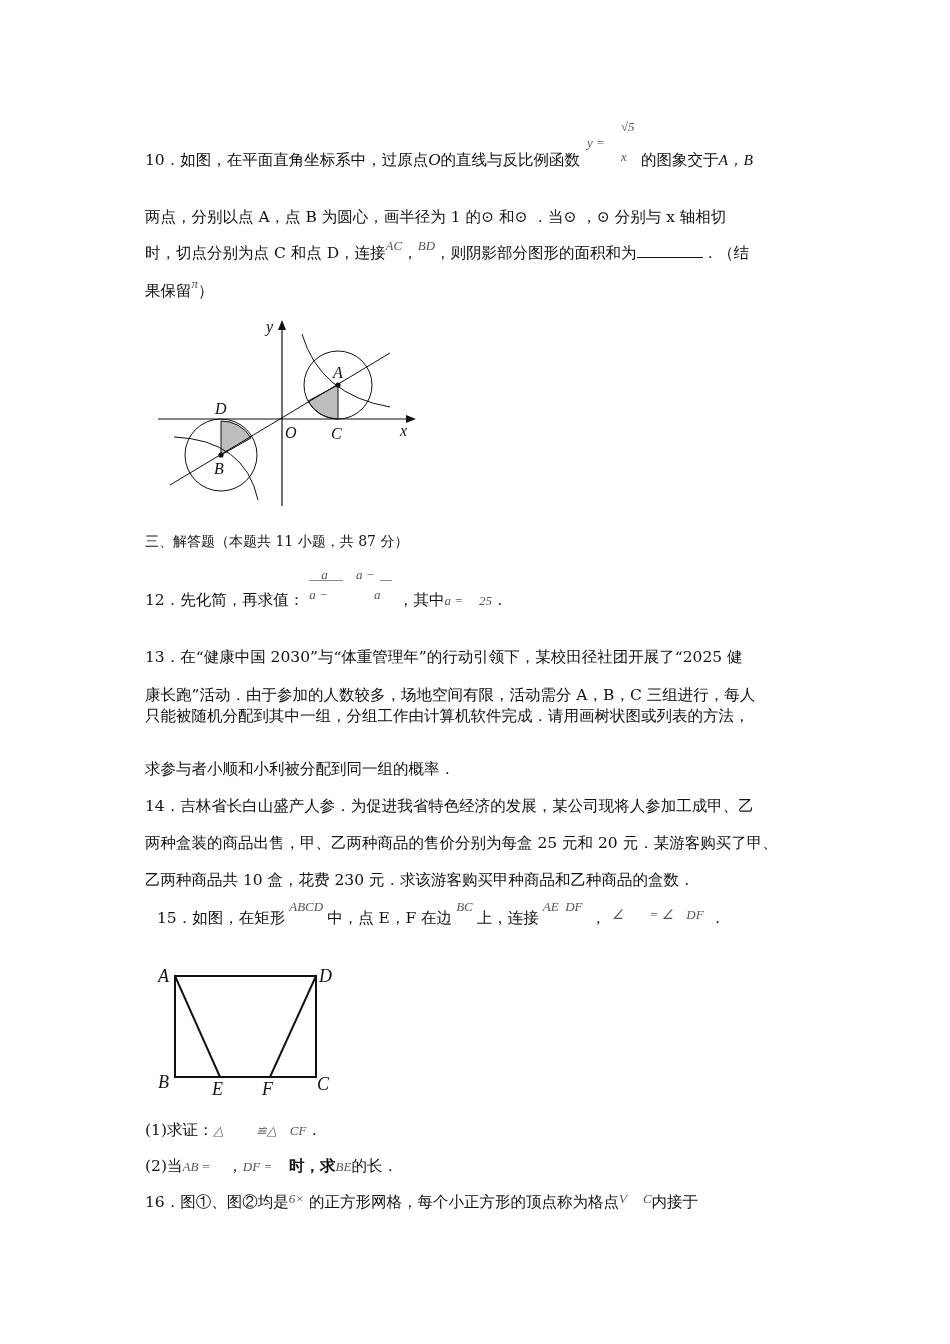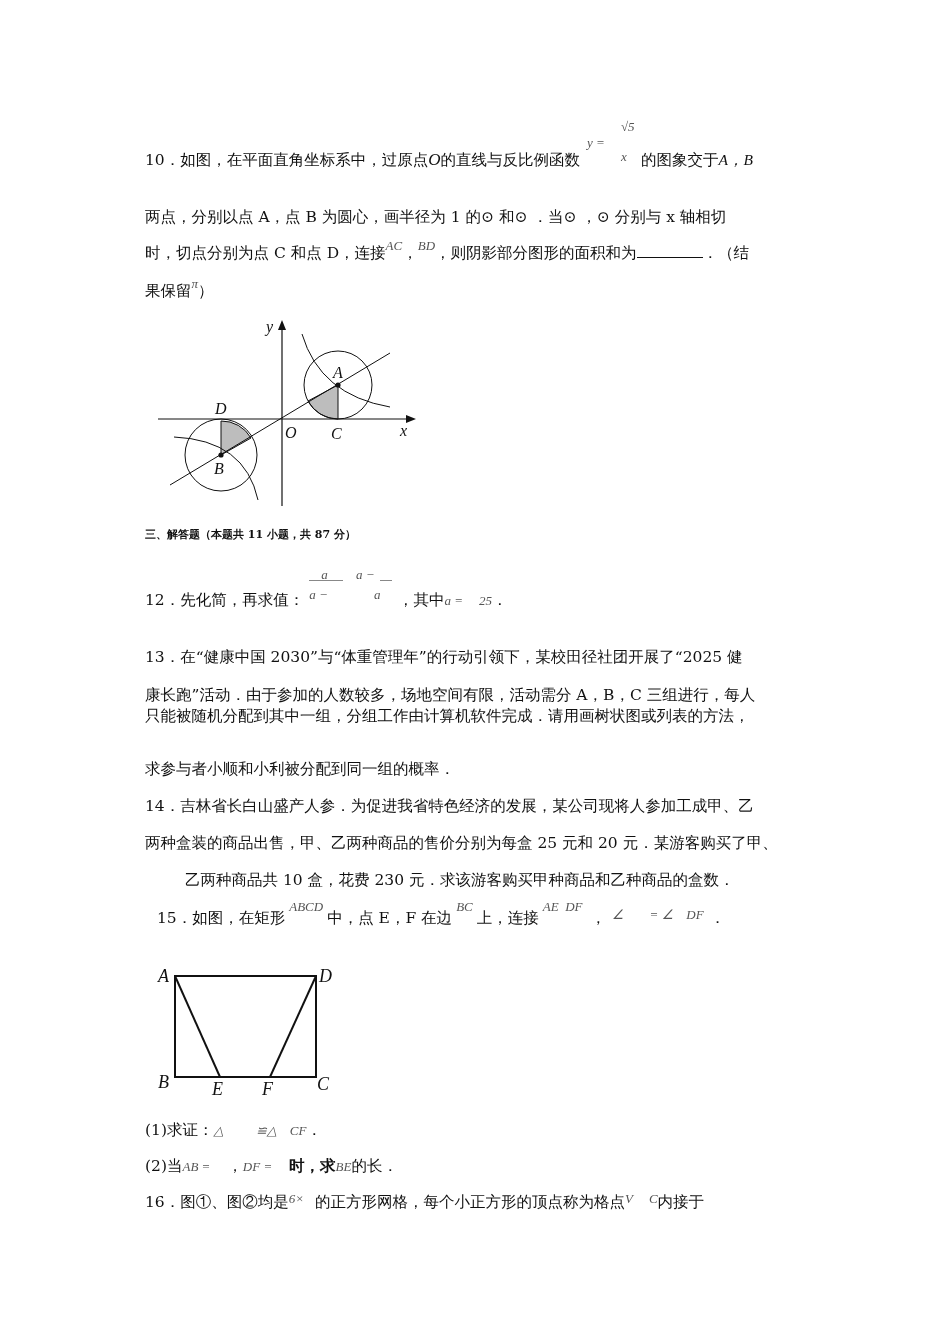--- a/index.html
+++ b/index.html
@@ -1,21 +1,21 @@
 <!DOCTYPE html>
 <html><head>
 <meta charset="utf-8">
 <style>
   html, body { margin: 0; padding: 0; background: #ffffff; }
   body { width: 950px; height: 1344px; position: relative; overflow: hidden;
          font-family: "DejaVu Serif", "Liberation Serif", serif; color: #111; }
   .line { position: absolute; left: 145px; font-size: 15.5px; white-space: nowrap; line-height: 20px; }
   .math { font-family: "Liberation Serif", serif; font-style: italic; color: #555; font-size: 13px; }
   .mathsup { position: relative; top: -8px; }
-  .heading { font-weight: bold; font-size: 11px; }
+  .heading { font-weight: normal; font-size: 14px; margin-top: 6px; }
   .blank { display: inline-block; width: 66px; border-bottom: 1.5px solid #111; height: 14px; vertical-align: baseline; }
   .fig { position: absolute; }
   .fig text { font-family: "Liberation Serif", serif; font-style: italic; font-size: 16px; fill: #111; }
 </style>
 </head>
 <body>
 
 <div class="line" style="top:145px;">
   <span>10．</span><span>如图，在平面直角坐标系中，过原点</span><i style="font-family:'Liberation Serif',serif;font-size:17px;">O</i><span>的直线与反比例函数</span>
   <span style="display:inline-block;position:relative;width:56px;height:20px;">
@@ -82,21 +82,21 @@
   <span class="math" style="margin-left:11px;">25</span><span>．</span>
 </div>
 
 <div class="line" style="top:647px;">13．在“健康中国 2030”与“体重管理年”的行动引领下，某校田径社团开展了“2025 健</div>
 <div class="line" style="top:685px;">康长跑”活动．由于参加的人数较多，场地空间有限，活动需分 A，B，C 三组进行，每人</div>
 <div class="line" style="top:706px;font-family:Liberation Serif, serif;">只能被随机分配到其中一组，分组工作由计算机软件完成．请用画树状图或列表的方法，</div>
 <div class="line" style="top:759px;">求参与者小顺和小利被分配到同一组的概率．</div>
 
 <div class="line" style="top:796px;">14．吉林省长白山盛产人参．为促进我省特色经济的发展，某公司现将人参加工成甲、乙</div>
 <div class="line" style="top:833px;">两种盒装的商品出售，甲、乙两种商品的售价分别为每盒 25 元和 20 元．某游客购买了甲、</div>
-<div class="line" style="top:870px;margin-left:40px;">乙两种商品共 10 盒，花费 230 元．求该游客购买甲种商品和乙种商品的盒数．</div>
+<div class="line" style="top:870px;">乙两种商品共 10 盒，花费 230 元．求该游客购买甲种商品和乙种商品的盒数．</div>
 
 <div class="line" style="top:908px;margin-left:12px;">
   <span>15．</span><span>如图，在矩形</span><span class="math" style="position:relative;top:-12px;margin:0 4px;">ABCD</span><span>中，点 E，F 在边</span><span class="math" style="position:relative;top:-12px;margin:0 4px;">BC</span><span>上，连接</span><span class="math" style="position:relative;top:-12px;margin:0 8px 0 4px;white-space:pre;">AE  DF</span><span>，</span><span class="math" style="margin:0 6px;white-space:pre;position:relative;top:-4px;">∠        = ∠    DF</span><span>．</span>
 </div>
 
 <svg class="fig" style="left:150px;top:955px;" width="200" height="150" viewBox="0 0 200 150">
   <rect x="25" y="21" width="141" height="101" fill="none" stroke="#111" stroke-width="2"></rect>
   <line x1="25" y1="21" x2="70" y2="122" stroke="#111" stroke-width="2"></line>
   <line x1="166" y1="21" x2="120" y2="122" stroke="#111" stroke-width="2"></line>
   <text x="8" y="27" style="font-size:18px">A</text>
@@ -112,14 +112,14 @@
 </div>
 
 <div class="line" style="top:1156px;">
   <span>(2)当</span><span class="math">AB =</span>
   <span style="margin-left:12px;">，</span><span class="math">DF =</span>
   <span style="margin-left:12px;font-weight:bold;">时，求</span><span class="math">BE</span><span>的长．</span>
 </div>
 
 <div class="line" style="top:1192px;">
   <span>16．图①、图②均是</span><span class="math" style="position:relative;top:-4px;">6×</span>
-  <span style="margin-left:6px;">的正方形网格，每个小正方形的顶点称为格点</span><span class="math" style="white-space:pre;position:relative;top:-4px;">V     C</span><span>内接于</span>
+  <span style="">的正方形网格，每个小正方形的顶点称为格点</span><span class="math" style="white-space:pre;position:relative;top:-4px;">V     C</span><span>内接于</span>
 </div>
 
 </body></html>

